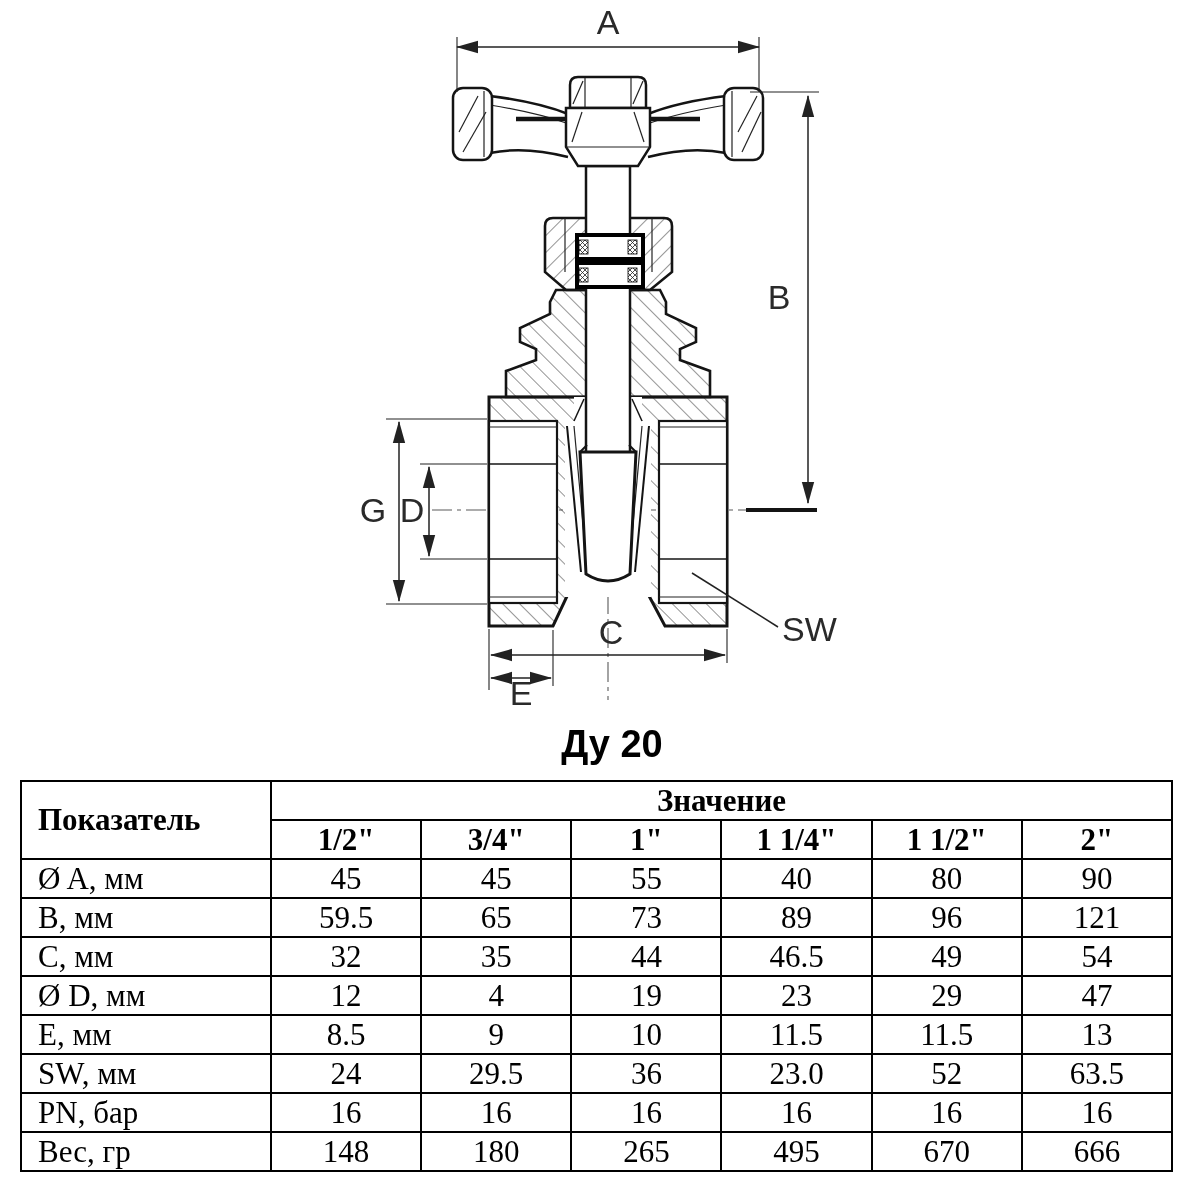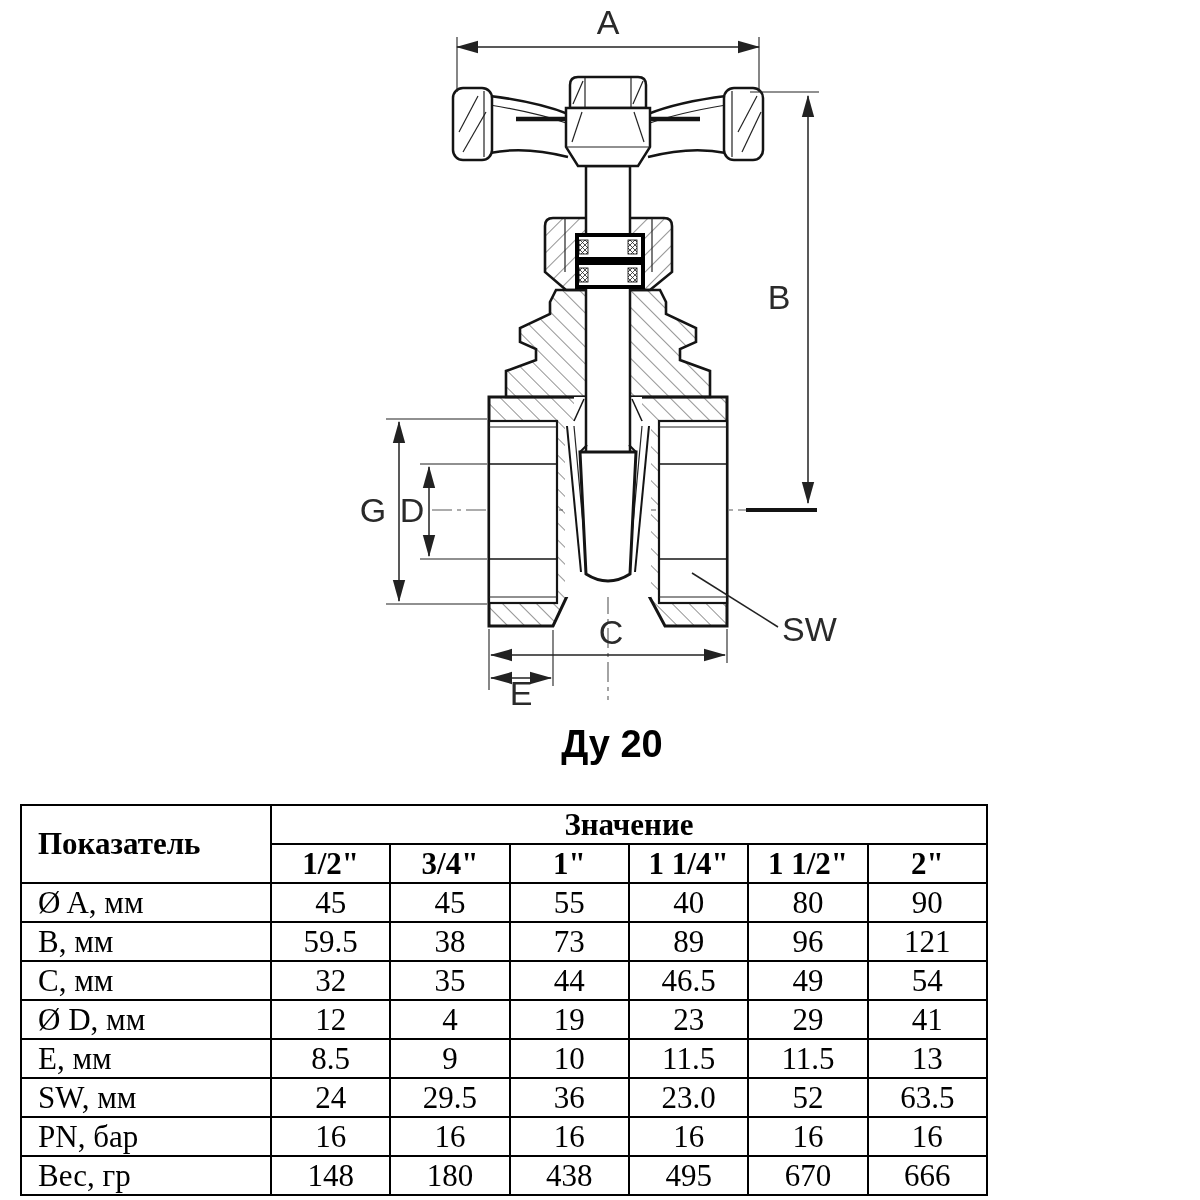--- a/index.html
+++ b/index.html
@@ -11,21 +11,21 @@
   svg .hatchcut { stroke:#141414; stroke-width:2.6; }
   svg .thin  { stroke:#222; stroke-width:1.2; fill:none; }
   svg .med   { stroke:#141414; stroke-width:1.5; fill:none; }
   svg .bold2 { stroke:#141414; stroke-width:2.5; fill:none; }
   svg .bar   { stroke:#141414; stroke-width:4.5; fill:none; }
   svg .dim   { stroke:#222; stroke-width:1.5; fill:none; }
   svg .ext   { stroke:#222; stroke-width:1.1; fill:none; }
   svg .cline { stroke:#5a5a5a; stroke-width:1.1; fill:none; stroke-dasharray:20 5 4 5; }
   svg .dimlabel { font-family:"Liberation Sans", sans-serif; font-size:34px; fill:#2a2a2a; }
   svg .caption  { font-family:"Liberation Sans", sans-serif; font-size:38px; font-weight:bold; fill:#000; }
-  table.spec { position:absolute; left:20px; top:804px; width:968px;
+  table.spec { position:absolute; left:20px; top:780px; width:1153px;
                border-collapse:collapse; table-layout:fixed; }
   table.spec td { border:2px solid #000; font-size:31px; color:#000; text-align:center;
                   height:37px; padding:0; line-height:36px; overflow:hidden; }
   table.spec td.lbl { text-align:left; padding-left:16px; }
   table.spec td.hdr { font-weight:bold; }
 </style>
 </head>
 <body>
 
 <div class="page">
@@ -217,21 +217,21 @@
         <td>45</td>
         <td>45</td>
         <td>55</td>
         <td>40</td>
         <td>80</td>
         <td>90</td>
       </tr>
       <tr>
         <td class="lbl">B, мм</td>
         <td>59.5</td>
-        <td>38</td>
+        <td>65</td>
         <td>73</td>
         <td>89</td>
         <td>96</td>
         <td>121</td>
       </tr>
       <tr>
         <td class="lbl">C, мм</td>
         <td>32</td>
         <td>35</td>
         <td>44</td>
@@ -239,21 +239,21 @@
         <td>49</td>
         <td>54</td>
       </tr>
       <tr>
         <td class="lbl">Ø D, мм</td>
         <td>12</td>
         <td>4</td>
         <td>19</td>
         <td>23</td>
         <td>29</td>
-        <td>41</td>
+        <td>47</td>
       </tr>
       <tr>
         <td class="lbl">E, мм</td>
         <td>8.5</td>
         <td>9</td>
         <td>10</td>
         <td>11.5</td>
         <td>11.5</td>
         <td>13</td>
       </tr>
@@ -272,20 +272,20 @@
         <td>16</td>
         <td>16</td>
         <td>16</td>
         <td>16</td>
         <td>16</td>
       </tr>
       <tr>
         <td class="lbl">Вес, гр</td>
         <td>148</td>
         <td>180</td>
-        <td>438</td>
+        <td>265</td>
         <td>495</td>
         <td>670</td>
         <td>666</td>
       </tr>
     </tbody>
   </table>
 </div>
 
 </body></html>

